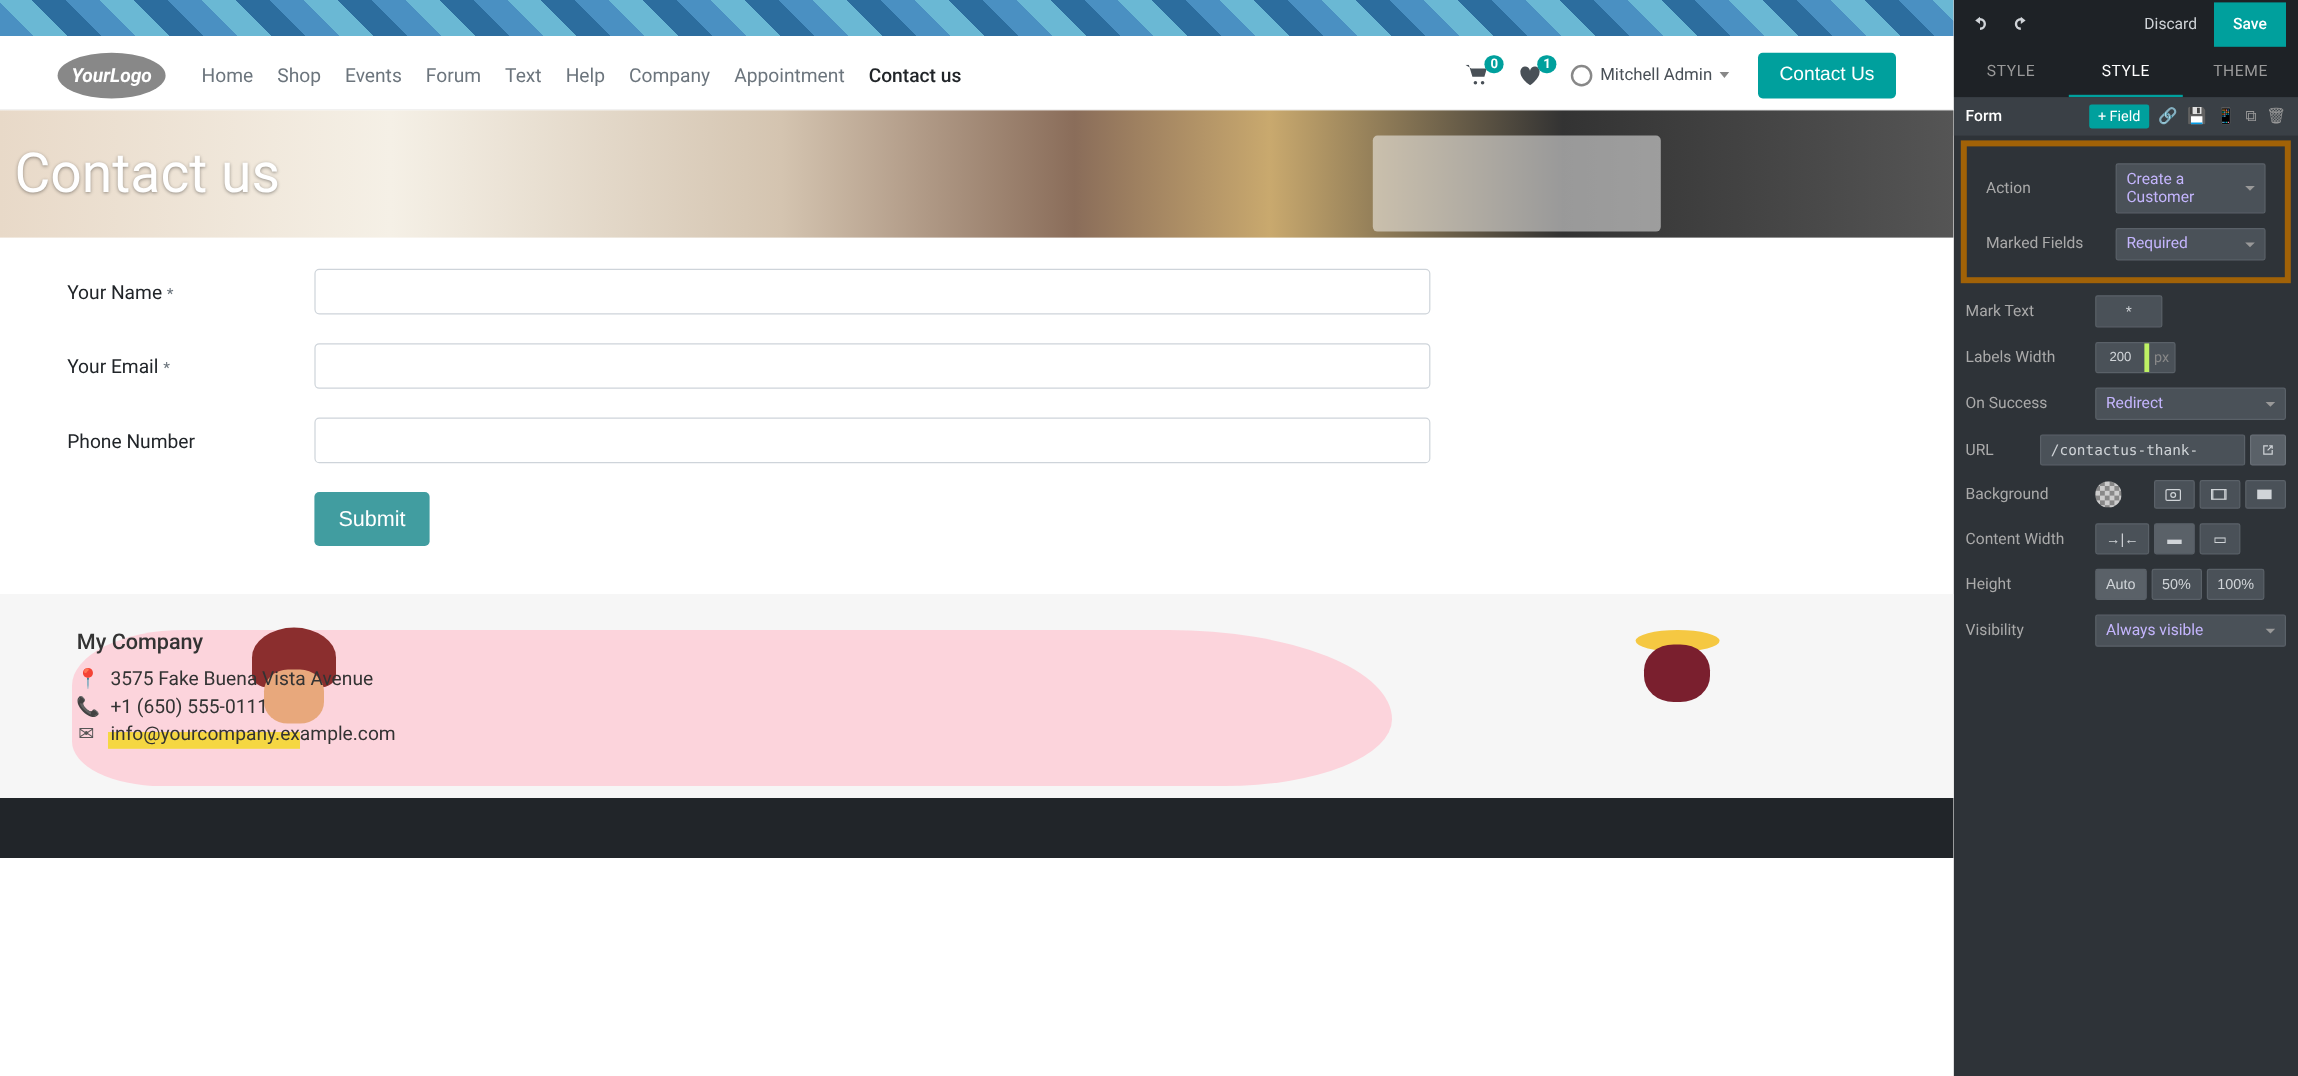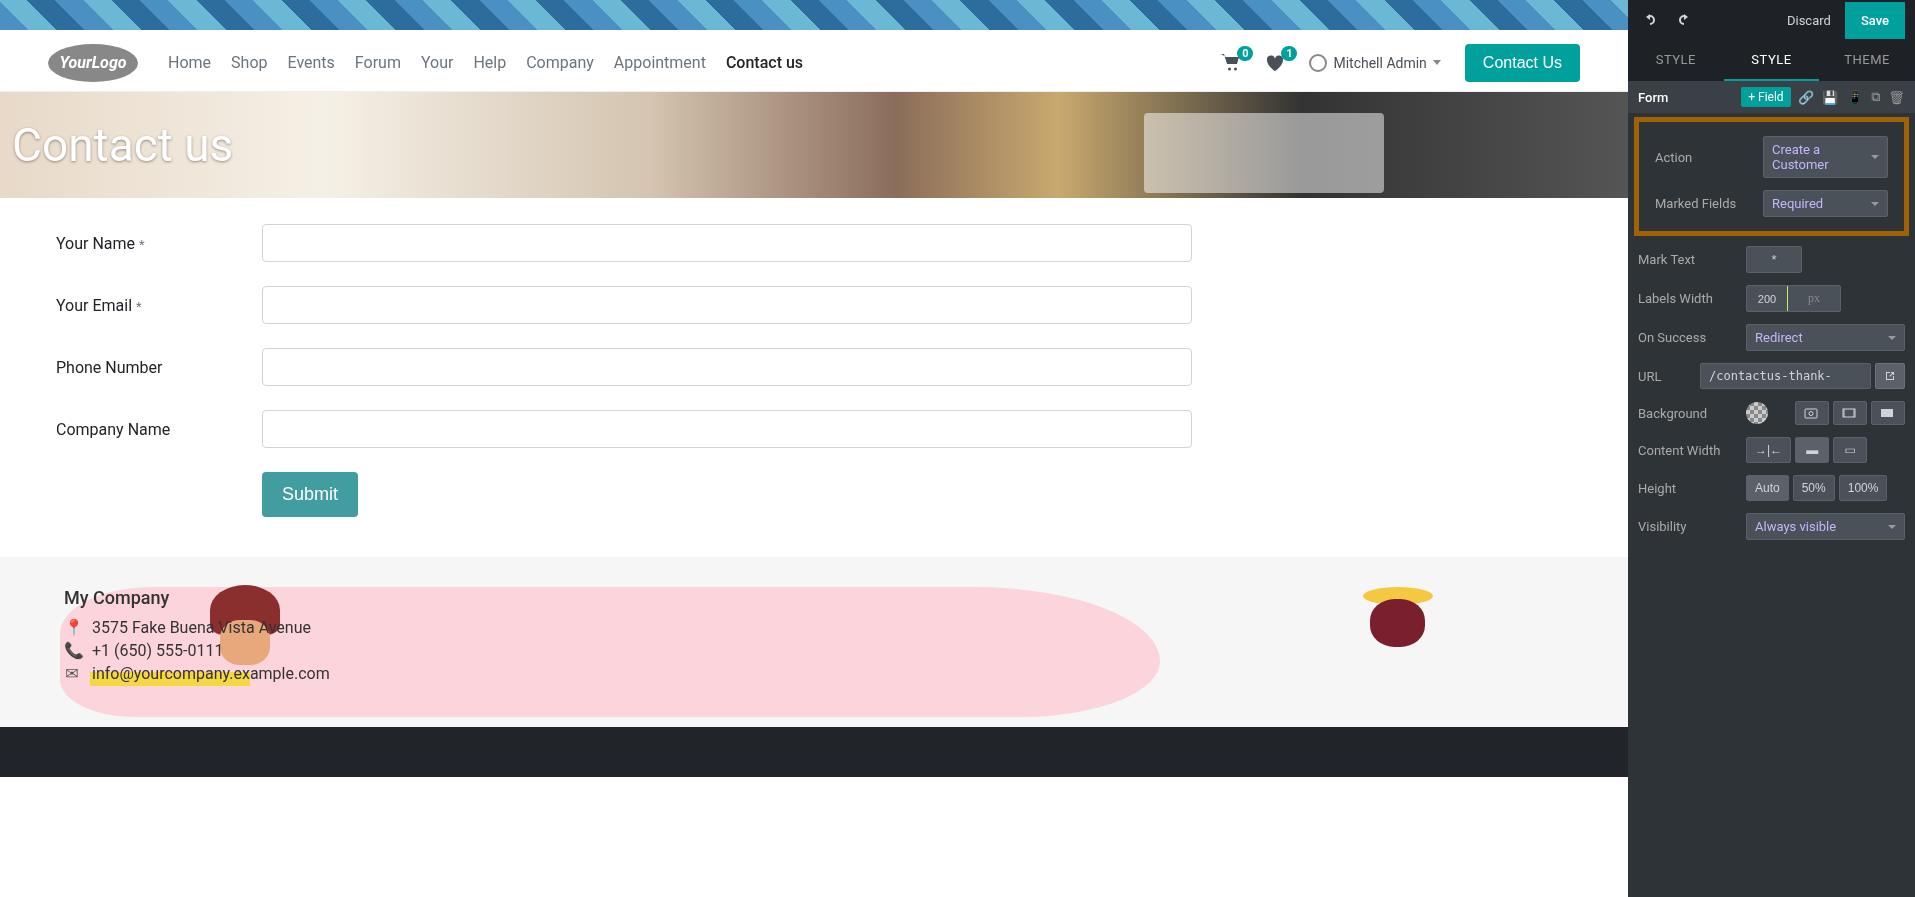--- a/index.html
+++ b/index.html
@@ -78,21 +78,21 @@
 
 .highlight-box { border: 5px solid #a16207; padding: 8px 6px; margin: 4px 6px; }
 .sb-row { display: flex; align-items: center; padding: 6px 10px; gap: 8px; }
 .sb-label { width: 100px; color: #aaa; font-size: 13px; }
 .sb-select { flex: 1; background: #4a5158; border: 1px solid #5a6168; color: #c4b5fd; padding: 5px 8px; border-radius: 2px; font-size: 13px; position: relative; cursor: pointer; }
 .sb-select::after { content: ''; position: absolute; right: 8px; top: 50%; transform: translateY(-50%); border-left: 4px solid transparent; border-right: 4px solid transparent; border-top: 4px solid #999; }
 .sb-input { background: #4a5158; border: 1px solid #5a6168; color: #d0d4d8; padding: 5px 8px; border-radius: 2px; font-size: 13px; }
 .sb-input.small { width: 56px; text-align: center; }
 .sb-input-group { display: flex; background: #4a5158; border: 1px solid #5a6168; border-radius: 2px; overflow: hidden; }
 .sb-input-group input { background: transparent; border: none; color: #d0d4d8; padding: 5px 8px; width: 40px; text-align: center; font-size: 11px; }
-.sb-input-group .unit { padding: 5px 20px; color: #888; font-size: 12px; border-left: 1px solid #bef264; font-family: Liberation Serif, serif; }
+.sb-input-group .unit { padding: 5px 4px; color: #888; font-size: 12px; border-left: 4px solid #bef264; }
 .sb-url-group { flex: 1; display: flex; }
 .sb-url-group .sb-input { flex: 1; font-family: monospace; font-size: 12px; }
 .sb-url-btn { background: #5a6168; border: 1px solid #6a7178; color: #d0d4d8; padding: 4px 8px; cursor: pointer; margin-left: 4px; border-radius: 2px; }
 
 .sb-bg-none { width: 22px; height: 22px; border-radius: 50%; background: repeating-conic-gradient(#888 0 25%, #ccc 0 50%) 0 0/8px 8px; cursor: pointer; }
 .sb-btn-row { display: flex; gap: 4px; }
 .sb-toggle-btn { background: #4a5158; border: 1px solid #5a6168; color: #d0d4d8; padding: 5px 8px; border-radius: 2px; cursor: pointer; font-size: 12px; min-width: 34px; text-align: center; }
 .sb-toggle-btn.active { background: #5a6168; }
 
 svg { display: block; }
@@ -108,21 +108,21 @@
       <div class="logo">
         <div class="logo-ellipse">
             <span>YourLogo</span>
           </div>
       </div>
       <div class="nav-links">
         <a class="nav-link">Home</a>
         <a class="nav-link">Shop</a>
         <a class="nav-link">Events</a>
         <a class="nav-link">Forum</a>
-        <a class="nav-link">Your</a>
+        <a class="nav-link">Text</a>
         <a class="nav-link">Help</a>
         <a class="nav-link">Company</a>
         <a class="nav-link">Appointment</a>
         <a class="nav-link active">Contact us</a>
       </div>
       <div class="nav-right">
         <div class="icon-badge">
           <svg width="20" height="18" viewBox="0 0 20 18">
               <path fill="#495057" d="M0 0h3l3 10h10l2-7H5M7 15a1.5 1.5 0 103 0 1.5 1.5 0 00-3 0M13 15a1.5 1.5 0 103 0 1.5 1.5 0 00-3 0"></path>
             </svg>
@@ -151,24 +151,20 @@
       <div class="form-row">
         <label class="form-label"><span>Your Name</span> <span class="req">*</span></label>
         <input class="form-input" style="">
       </div>
       <div class="form-row">
         <label class="form-label"><span>Your Email</span> <span class="req">*</span></label>
         <input class="form-input" style="">
       </div>
       <div class="form-row">
         <label class="form-label">Phone Number</label>
-        <input class="form-input" style="">
-      </div>
-      <div class="form-row">
-        <label class="form-label">Company Name</label>
         <input class="form-input" style="">
       </div>
       <button class="submit-btn">Submit</button>
     </div>
 
     <div class="footer">
       <div class="footer-blob">
         <div class="blob-pink"></div>
         <div class="yellow-stripe"></div>
         <div class="char1">

